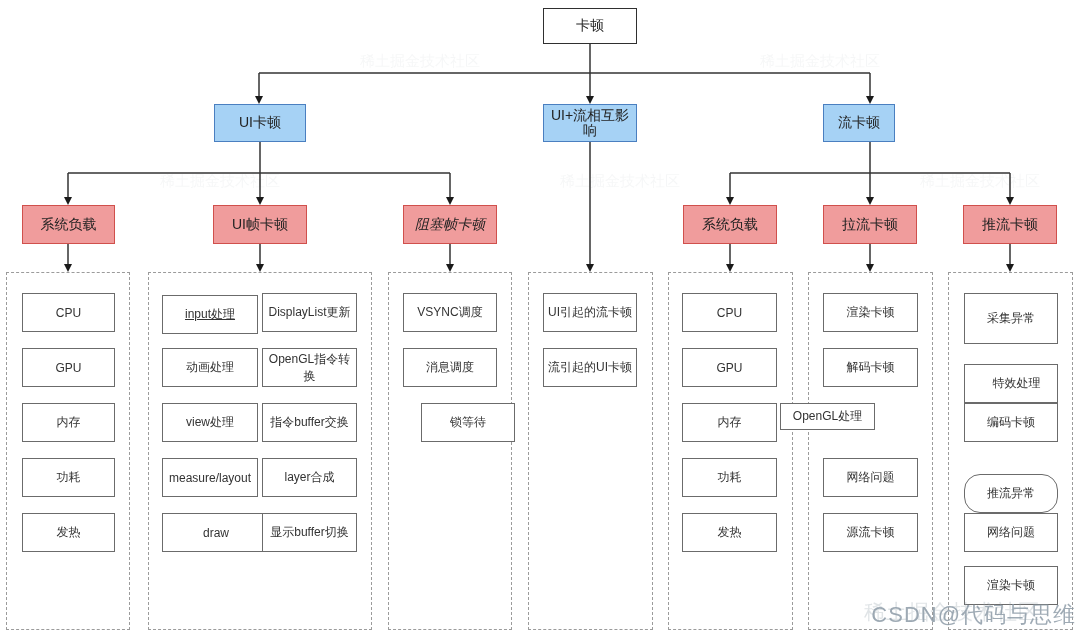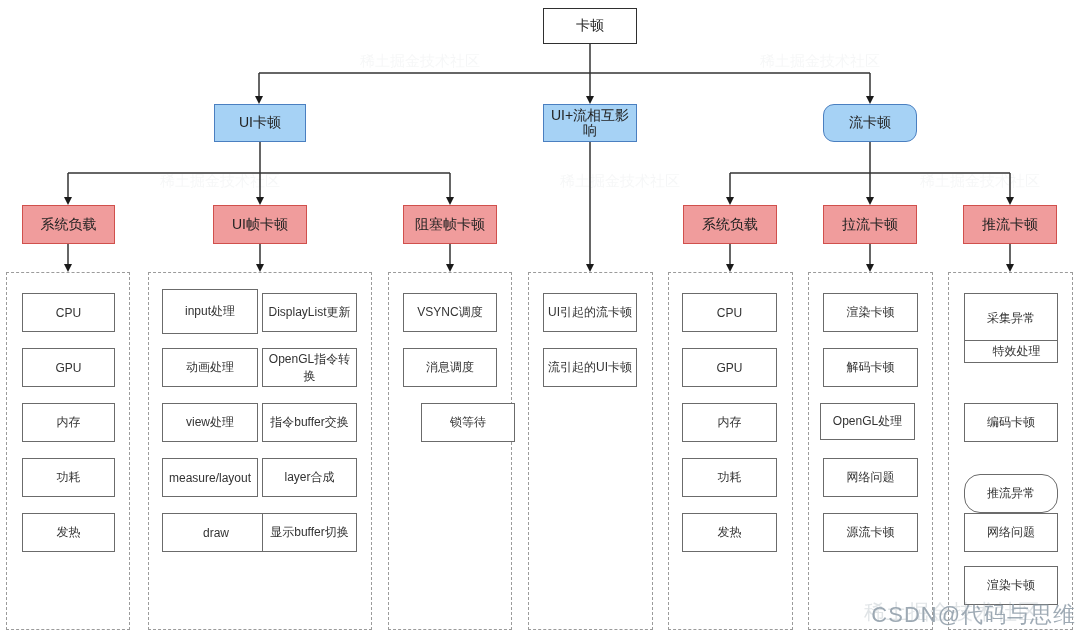--- a/index.html
+++ b/index.html
@@ -86,44 +86,44 @@
       <polygon points="726,264 734,264 730,272"></polygon>
       <polygon points="866,264 874,264 870,272"></polygon>
       <polygon points="1006,264 1014,264 1010,272"></polygon>
     </g>
   </svg>
 
   <div class="box root-box" style="left:543px;top:8px;width:94px;height:36px;">卡顿</div>
 
   <div class="box blue" style="left:214px;top:104px;width:92px;height:38px;">UI卡顿</div>
   <div class="box blue" style="left:543px;top:104px;width:94px;height:38px;">UI+流相互影响</div>
-  <div class="box blue" style="left:823px;top:104px;width:94px;height:38px;border-radius:11px;">流卡顿</div>
+  <div class="box blue" style="left:823px;top:104px;width:72px;height:38px;">流卡顿</div>
 
   <div class="box red" style="left:22px;top:205px;width:93px;height:39px;">系统负载</div>
   <div class="box red" style="left:213px;top:205px;width:94px;height:39px;">UI帧卡顿</div>
-  <div class="box red" style="left:403px;top:205px;width:94px;height:39px;">阻塞帧卡顿</div>
+  <div class="box red" style="left:403px;top:205px;width:94px;height:39px;font-style:italic;">阻塞帧卡顿</div>
   <div class="box red" style="left:683px;top:205px;width:94px;height:39px;">系统负载</div>
   <div class="box red" style="left:823px;top:205px;width:94px;height:39px;">拉流卡顿</div>
   <div class="box red" style="left:963px;top:205px;width:94px;height:39px;">推流卡顿</div>
 
   <div class="group" style="left:6px;top:272px;width:124px;height:358px;"></div>
   <div class="group" style="left:148px;top:272px;width:224px;height:358px;"></div>
   <div class="group" style="left:388px;top:272px;width:124px;height:358px;"></div>
   <div class="group" style="left:528px;top:272px;width:125px;height:358px;"></div>
   <div class="group" style="left:668px;top:272px;width:125px;height:358px;"></div>
   <div class="group" style="left:808px;top:272px;width:125px;height:358px;"></div>
   <div class="group" style="left:948px;top:272px;width:125px;height:358px;"></div>
 
   <div class="item" style="left:22px;top:293px;width:93px;height:39px;">CPU</div>
   <div class="item" style="left:22px;top:348px;width:93px;height:39px;">GPU</div>
   <div class="item" style="left:22px;top:403px;width:93px;height:39px;">内存</div>
   <div class="item" style="left:22px;top:458px;width:93px;height:39px;">功耗</div>
   <div class="item" style="left:22px;top:513px;width:93px;height:39px;">发热</div>
 
-  <div class="item" style="left:162px;top:289px;width:96px;height:45px;">input处理</div>
+  <div class="item" style="left:162px;top:295px;width:96px;height:39px;text-decoration:underline;">input处理</div>
   <div class="item" style="left:162px;top:348px;width:96px;height:39px;">动画处理</div>
   <div class="item" style="left:162px;top:403px;width:96px;height:39px;">view处理</div>
   <div class="item" style="left:162px;top:458px;width:96px;height:39px;">measure/layout</div>
   <div class="item" style="left:162px;top:513px;width:108px;height:39px;">draw</div>
 
   <div class="item" style="left:262px;top:293px;width:95px;height:39px;">DisplayList更新</div>
   <div class="item" style="left:262px;top:348px;width:95px;height:39px;">OpenGL指令转换</div>
   <div class="item" style="left:262px;top:403px;width:95px;height:39px;">指令buffer交换</div>
   <div class="item" style="left:262px;top:458px;width:95px;height:39px;">layer合成</div>
   <div class="item" style="left:262px;top:513px;width:95px;height:39px;">显示buffer切换</div>
@@ -136,26 +136,26 @@
   <div class="item" style="left:543px;top:348px;width:94px;height:39px;">流引起的UI卡顿</div>
 
   <div class="item" style="left:682px;top:293px;width:95px;height:39px;">CPU</div>
   <div class="item" style="left:682px;top:348px;width:95px;height:39px;">GPU</div>
   <div class="item" style="left:682px;top:403px;width:95px;height:39px;">内存</div>
   <div class="item" style="left:682px;top:458px;width:95px;height:39px;">功耗</div>
   <div class="item" style="left:682px;top:513px;width:95px;height:39px;">发热</div>
 
   <div class="item" style="left:823px;top:293px;width:95px;height:39px;">渲染卡顿</div>
   <div class="item" style="left:823px;top:348px;width:95px;height:39px;">解码卡顿</div>
-  <div class="item" style="left:820px;top:403px;width:95px;height:37px;">OpenGL处理</div>
+  <div class="item" style="left:780px;top:403px;width:95px;height:27px;">OpenGL处理</div>
   <div class="item" style="left:823px;top:458px;width:95px;height:39px;">网络问题</div>
   <div class="item" style="left:823px;top:513px;width:95px;height:39px;">源流卡顿</div>
 
   <div class="item" style="left:964px;top:293px;width:94px;height:51px;">采集异常</div>
-  <div class="item" style="left:964px;top:340px;width:94px;height:23px;padding-left:12px;">特效处理</div>
+  <div class="item" style="left:964px;top:364px;width:94px;height:39px;padding-left:12px;">特效处理</div>
   <div class="item" style="left:964px;top:403px;width:94px;height:39px;">编码卡顿</div>
   <div class="item" style="left:964px;top:474px;width:94px;height:39px;border-radius:16px;">推流异常</div>
   <div class="item" style="left:964px;top:513px;width:94px;height:39px;">网络问题</div>
   <div class="item" style="left:964px;top:566px;width:94px;height:39px;">渲染卡顿</div>
 
   <div class="wm-under">稀土掘金技术社区</div>
   <div class="wm-main">CSDN@代码与思维</div>
 
 </div>
 

